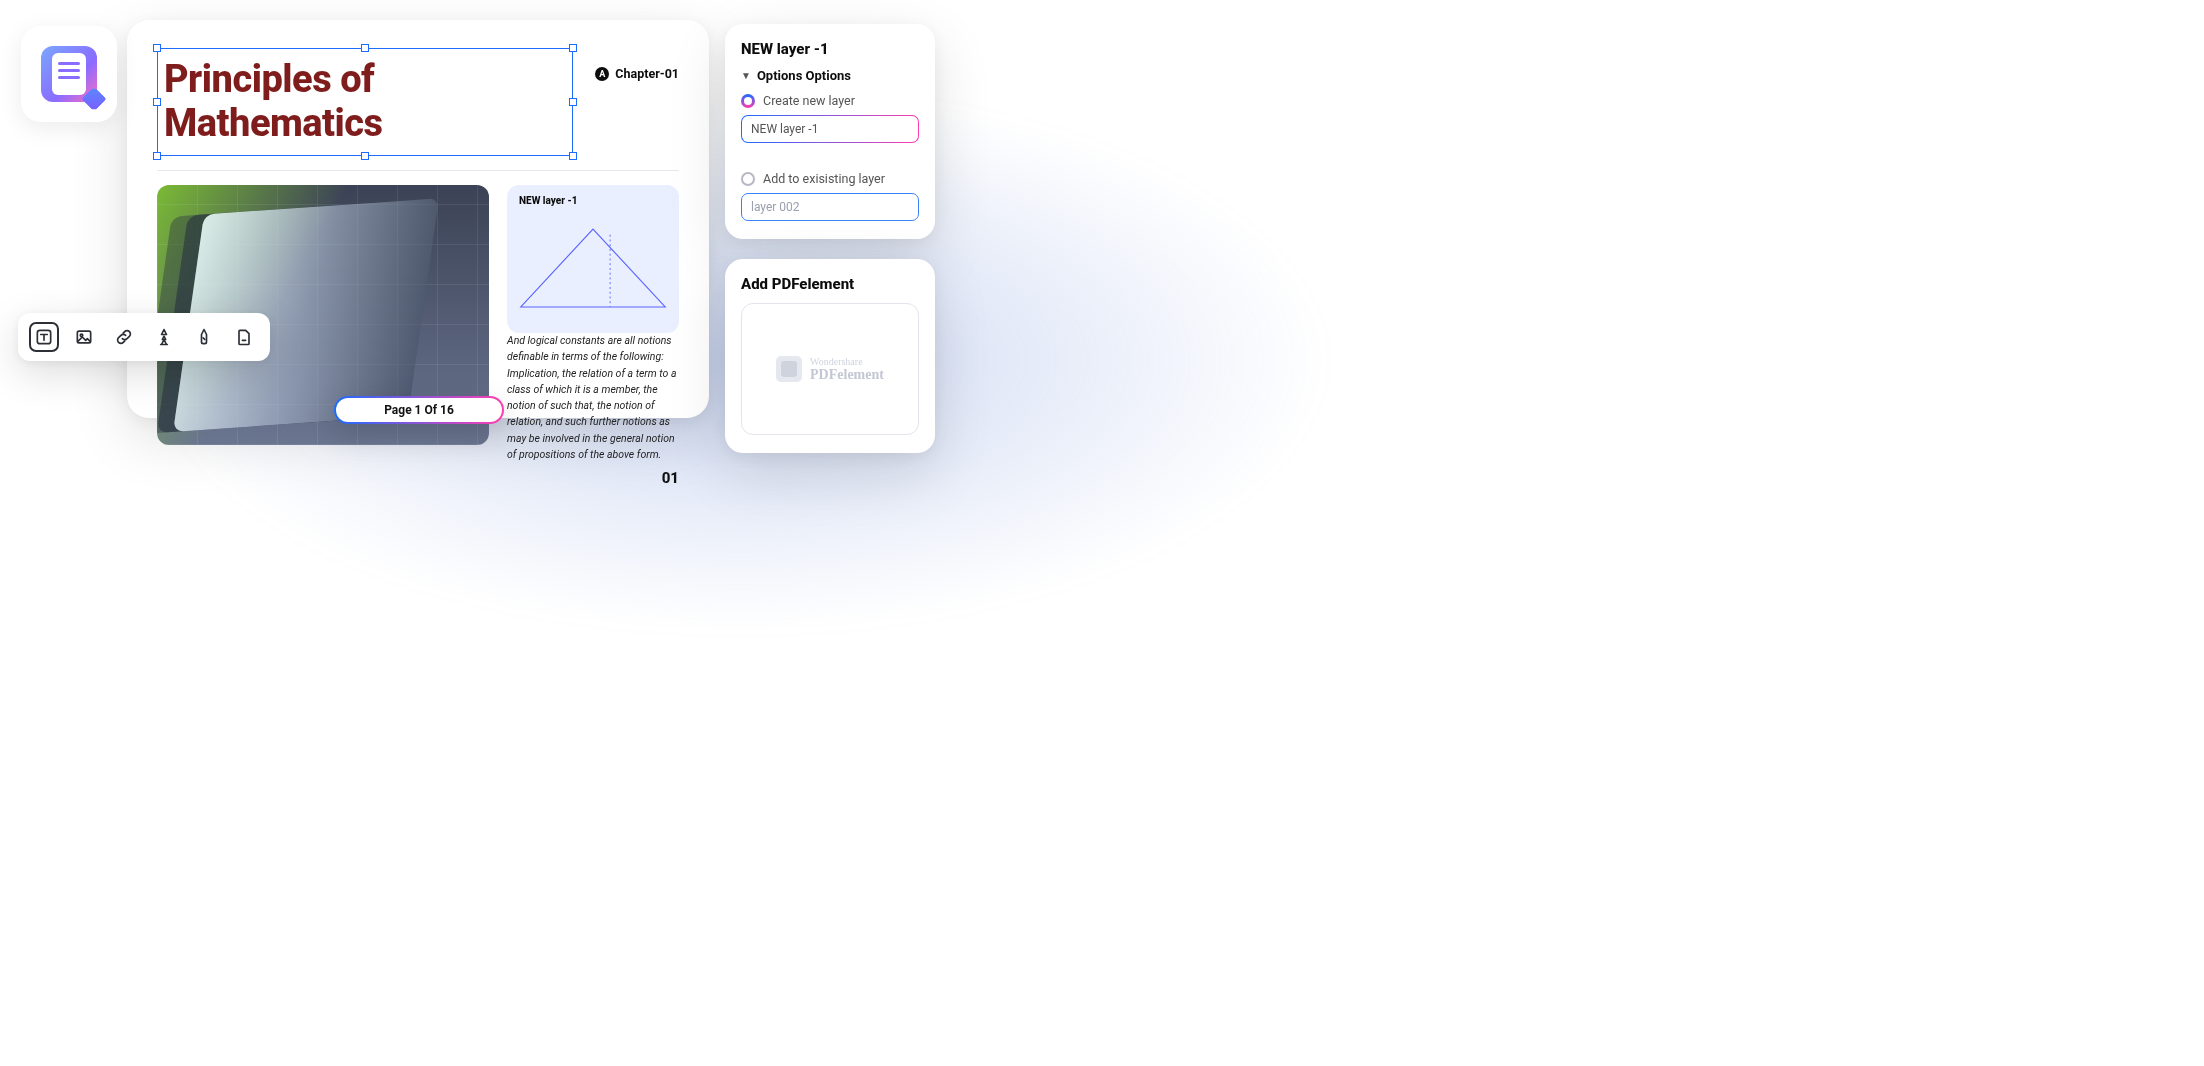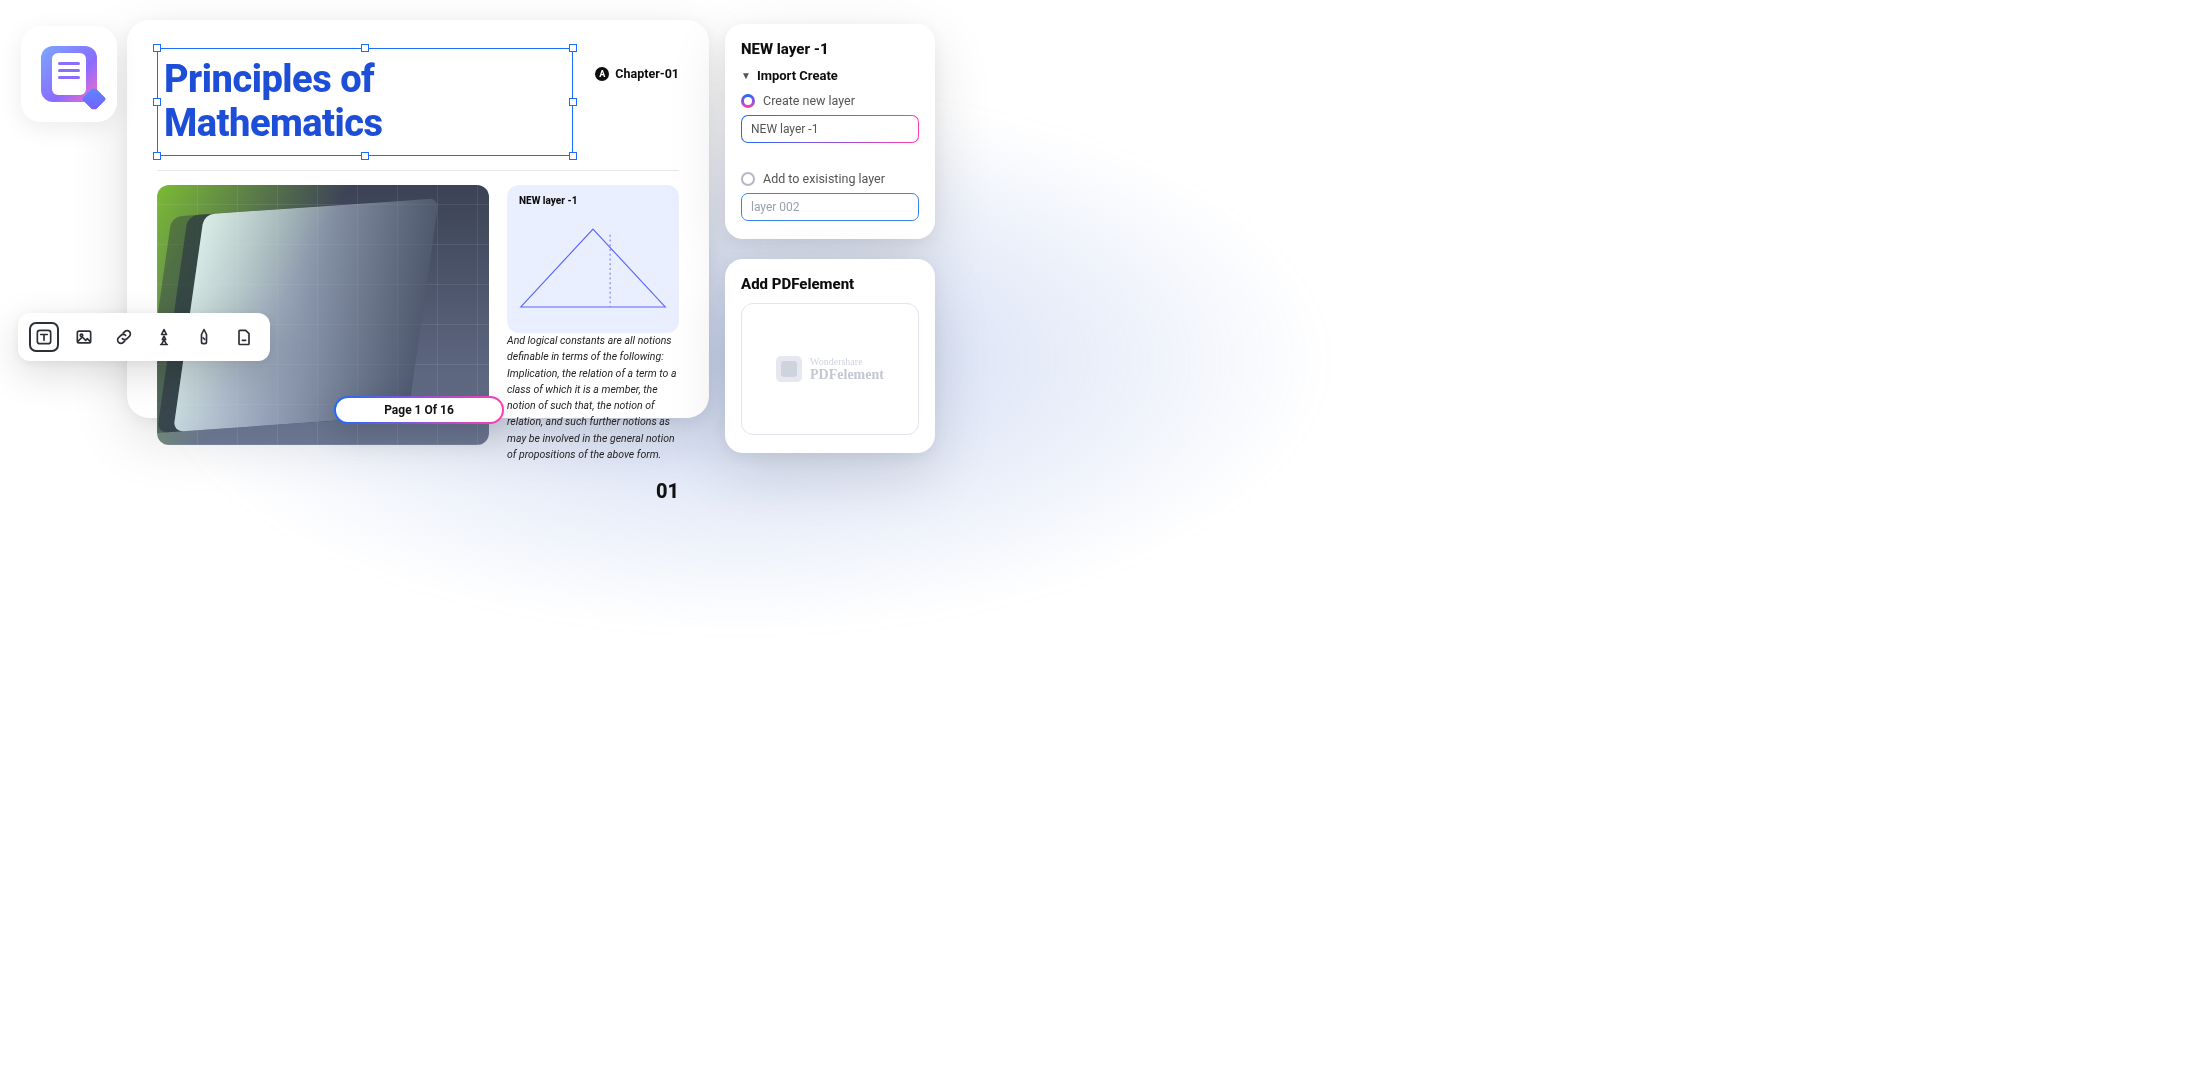--- a/index.html
+++ b/index.html
@@ -73,21 +73,21 @@
   position: relative;
   border: 1.5px solid #1d6bff;
   padding: 8px 18px 10px 6px;
   margin-bottom: 10px;
   width: 416px;
 }
 .title-selection .title {
   font-size: 38px;
   font-weight: 800;
   letter-spacing: -0.5px;
-  color:#1d4ed8;
+  color:#7f1d1d;
 }
 .handle {
   position:absolute;
   width:8px; height:8px;
   background:#fff;
   border:1.5px solid #1d6bff;
 }
 .h-tl{left:-5px;top:-5px}.h-tr{right:-5px;top:-5px}
 .h-bl{left:-5px;bottom:-5px}.h-br{right:-5px;bottom:-5px}
 .h-tm{left:50%;top:-5px;transform:translateX(-50%)}
@@ -142,21 +142,21 @@
 }
 .triangle-card .small-label {
   font-size:10px; font-weight:800; color:#0d0d0d;
 }
 .triangle-card svg { position:absolute; left:10px; right:10px; bottom:10px; top:28px; width:calc(100% - 20px); height:calc(100% - 38px);}
 .body-text {
   margin-top:0;
   font-size:10.5px; line-height:1.55; color:#222;font-style:italic;
 }
 .page-number-01 {
-  text-align:right; font-size:20px; font-weight:800; margin-top:16px; color:#111;
+  text-align:right; font-size:15px; font-weight:800; margin-top:6px; color:#111;
 }
 .page-pill {
   position:absolute;
   left: 334px; top: 396px;
   width: 170px; height: 28px;
   border-radius: 999px;
   background:#fff;
   border: 2px solid transparent;
   background-image: linear-gradient(#fff,#fff), linear-gradient(90deg,#1d6bff,#ff3db0);
   background-origin: border-box;
@@ -337,21 +337,21 @@
         <path d="M10 16h4"></path>
       </svg>
   </div>
 </div>
 
 <div class="side-panels">
   <div class="panel">
     <h3>NEW layer -1</h3>
     <div class="import-head">
       <span class="tri">▼</span>
-      <span class="lab">Import Create</span>
+      <span class="lab">Options Options</span>
     </div>
     <div class="radio-row">
       <div class="radio active"></div>
       <div class="radio-label">Create new layer</div>
     </div>
     <div class="txt-input gradient">
       <span>NEW layer -1</span>
     </div>
     <div class="radio-row" style="margin-top:28px">
       <div class="radio"></div>

